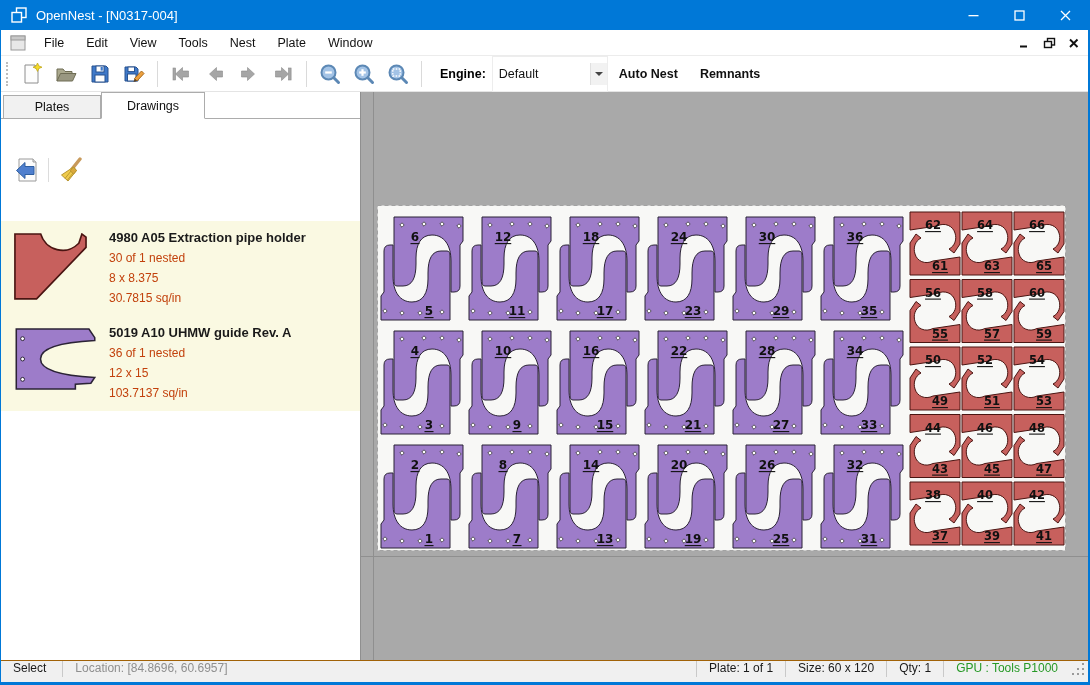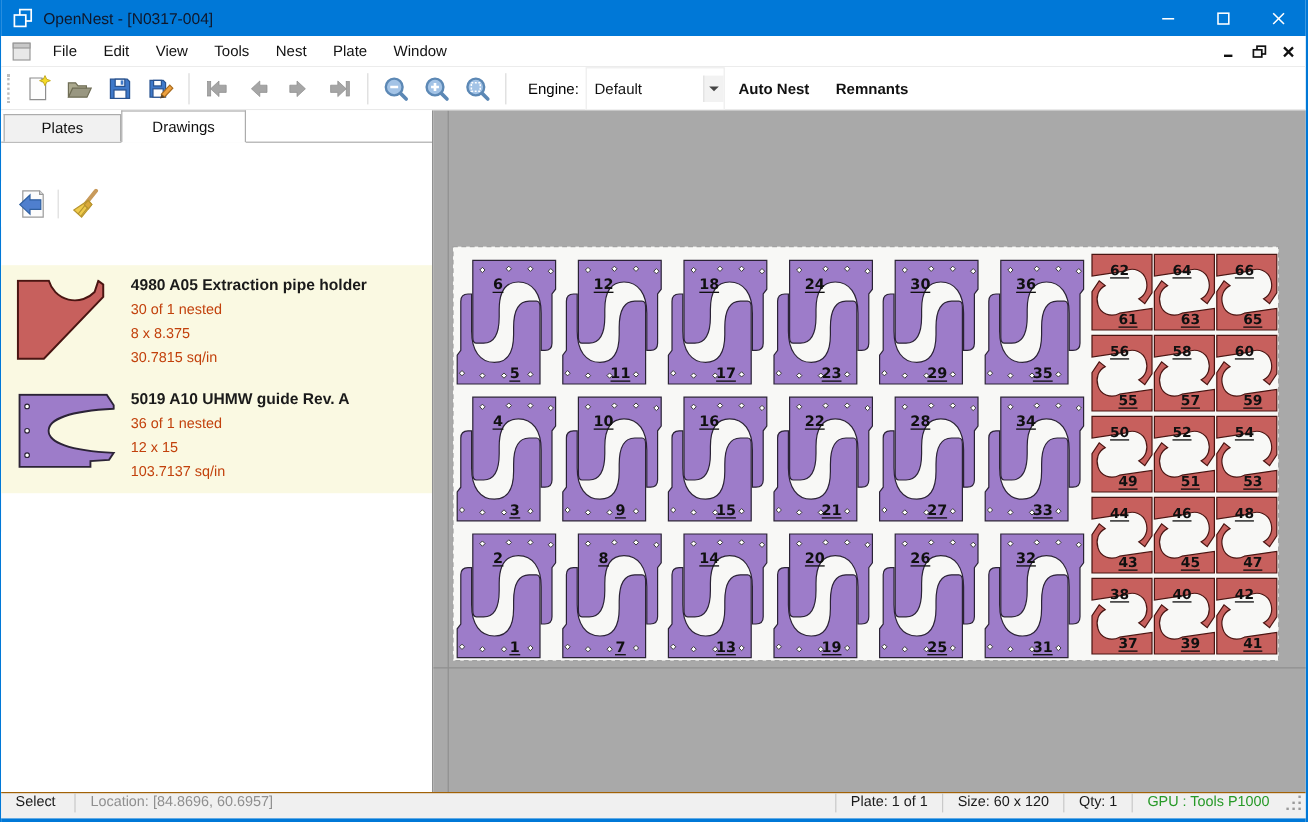--- a/index.html
+++ b/index.html
@@ -4,39 +4,39 @@
 <style>
   * { margin:0; padding:0; box-sizing:border-box; }
   html,body { width:1090px; height:685px; overflow:hidden;
     font-family:"Liberation Sans","DejaVu Sans",sans-serif; }
   .window { width:1090px; height:685px; display:flex; flex-direction:column;
     border-left:1px solid #0078D7; border-right:2px solid #0078D7; background:#fff; }
 
   
   .titlebar { height:30px; background:#0078D7; display:flex; align-items:center; flex:0 0 30px; }
   .titlebar .appicon { margin:0 8px 0 9px; display:flex; }
-  .titlebar .title { color:#0f172a; font-size:13px; }
+  .titlebar .title { color:#ffffff; font-size:13px; }
   .titlebar .spacer { flex:1; }
   .cap-btn { width:46px; height:30px; display:flex; align-items:center; justify-content:center; }
 
   
   .menubar { height:26px; background:#fff; display:flex; align-items:center; flex:0 0 26px;
     border-bottom:1px solid #ECECEC; }
   .menubar .docicon { margin:0 7px 0 9px; display:flex; }
   .menu-item { font-size:12.5px; color:#111; padding:4px 11px; }
   .menubar .spacer { flex:1; }
   .mdi-btn { width:22px; height:20px; display:flex; align-items:center; justify-content:center; margin-right:3px; }
 
   
   .toolbar { height:36px; background:#fff; display:flex; align-items:center; flex:0 0 36px;
     border-bottom:1px solid #E4E4E4; padding-left:2px; }
   .grip { width:4px; height:24px; border-left:2px dotted #BDBDBD; margin:0 5px 0 3px; }
   .tbtn { width:34px; height:30px; display:flex; align-items:center; justify-content:center; }
   .tsep { width:1px; height:26px; background:#DADADA; margin:0 6px; }
-  .engine-label { font-weight:normal; font-size:12.5px; margin:0 6px 0 12px; }
+  .engine-label { font-weight:bold; font-size:12.5px; margin:0 6px 0 12px; }
   .engine-combo { width:116px; height:36px; display:flex; align-items:center; background:#fff;
     border:1px solid #EDEDED; }
   .engine-combo .val { flex:1; font-size:12.5px; padding-left:6px; color:#111; }
   .engine-combo .dd { width:17px; height:22px; background:#F2F2F2; display:flex; align-items:center;
     justify-content:center; border-left:1px solid #E0E0E0; }
   .dd-arrow { width:0; height:0; border-left:4px solid transparent; border-right:4px solid transparent;
     border-top:4px solid #444; }
   .tool-text { font-size:12.5px; color:#111; padding:5px 11px;font-weight:bold; }
 
   

